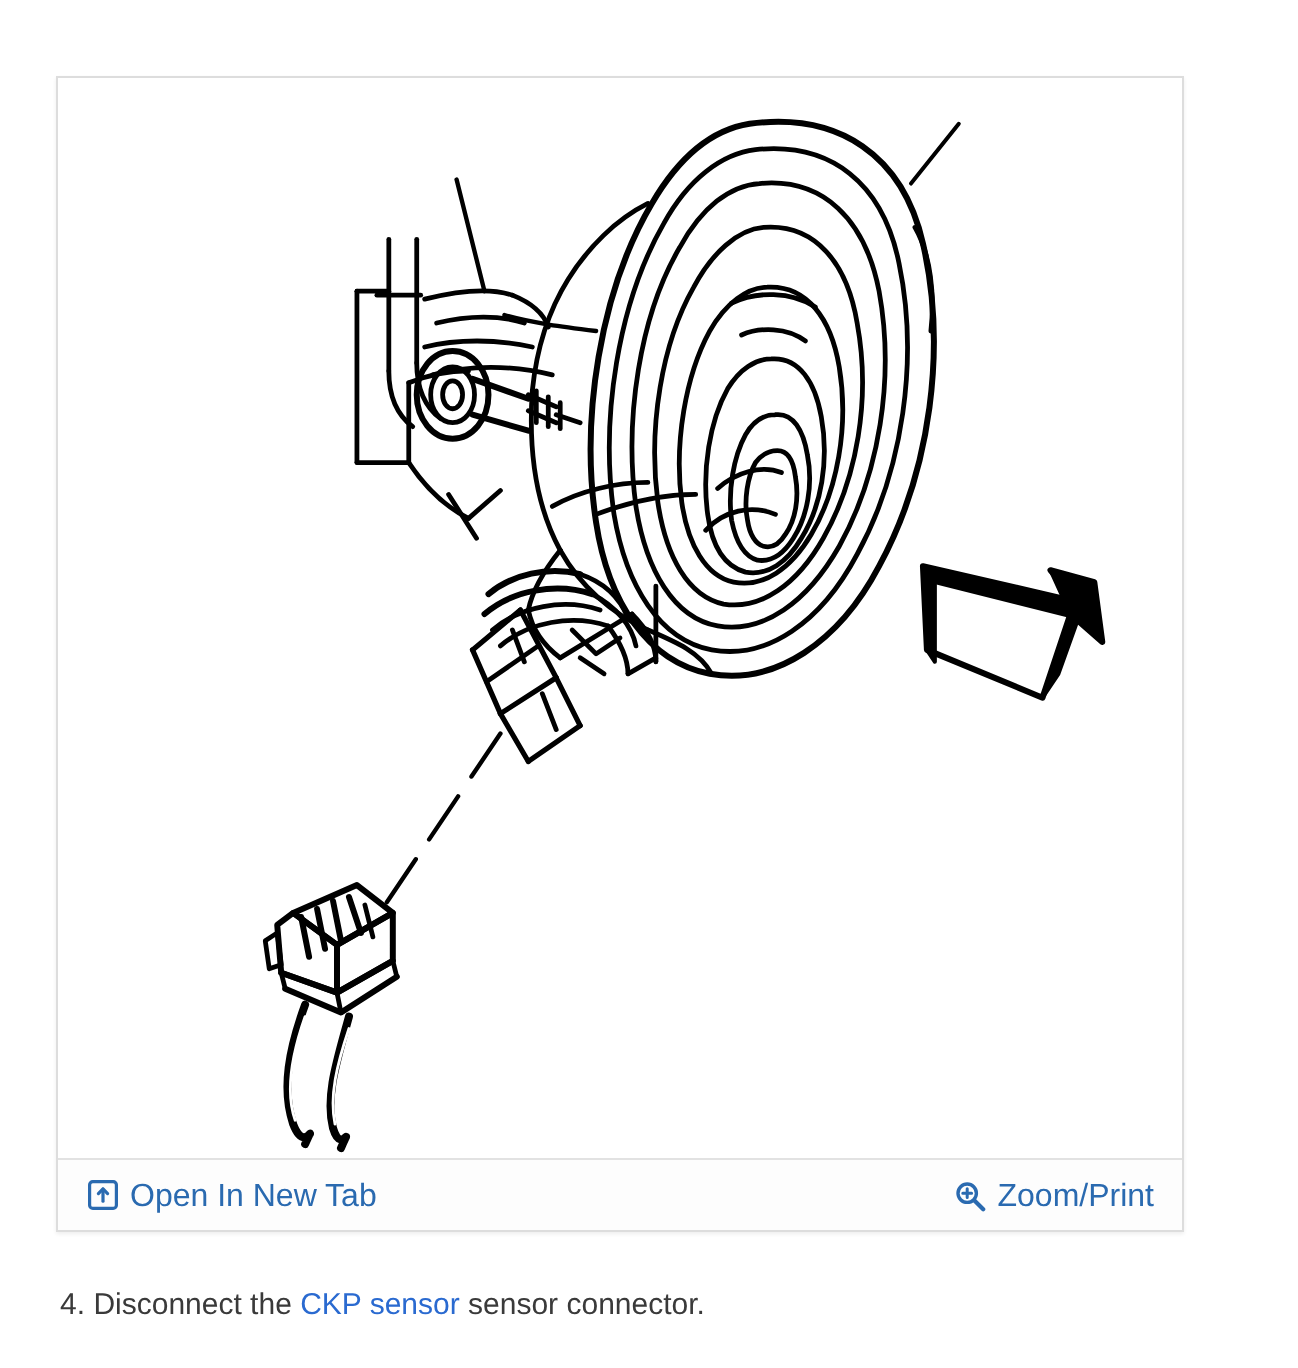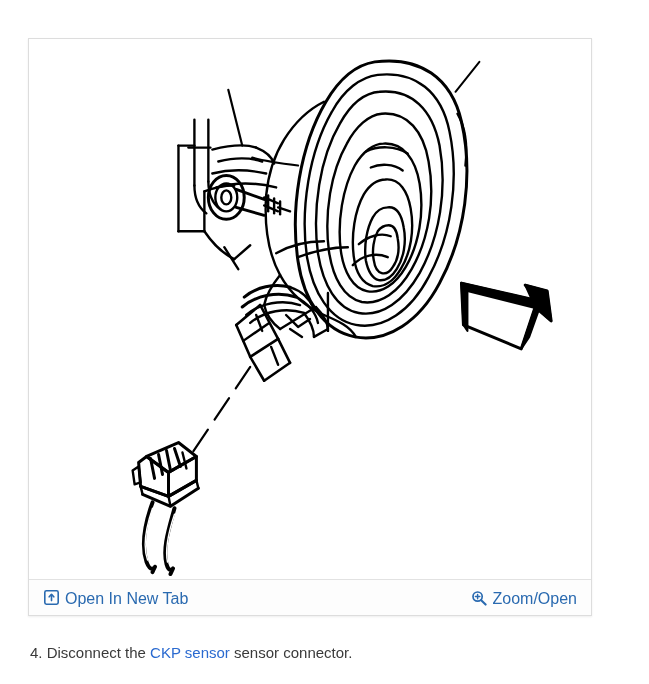--- a/index.html
+++ b/index.html
@@ -298,21 +298,21 @@
     </div>
 
     <div class="tool-link">
       <span class="tool-icon">
         <svg width="16" height="16" viewBox="0 0 16 16">
           <circle cx="6.6" cy="6.6" r="4.6" fill="none" stroke="#2a6ab0" stroke-width="1.7"></circle>
           <path d="M10.2 10.2 L 14.6 14.6" stroke="#2a6ab0" stroke-width="2.1" stroke-linecap="round"></path>
           <path d="M6.6 4.4 L 6.6 8.8 M 4.4 6.6 L 8.8 6.6" stroke="#2a6ab0" stroke-width="1.5" stroke-linecap="round"></path>
         </svg>
       </span>
-      <span class="tool-label">Zoom/Open</span>
+      <span class="tool-label">Zoom/Print</span>
     </div>
 
   </div>
 </div>
 
 <div id="caption">
   <span>4.</span>
   <span>Disconnect the</span>
   <span class="caption-link">CKP sensor</span>
   <span>sensor connector.</span>

